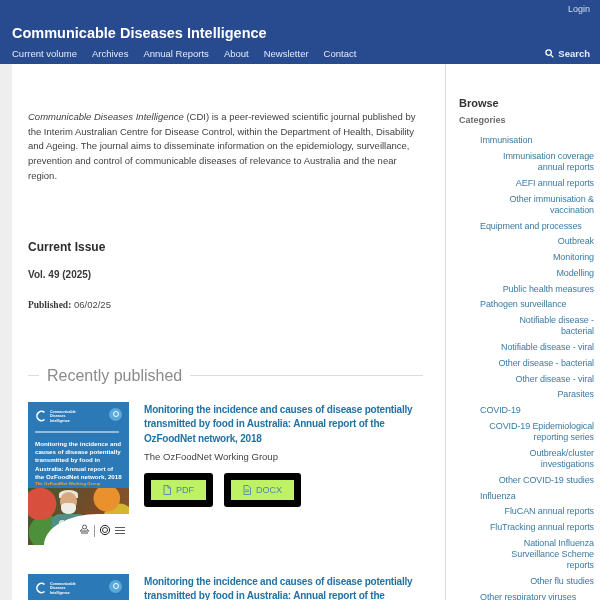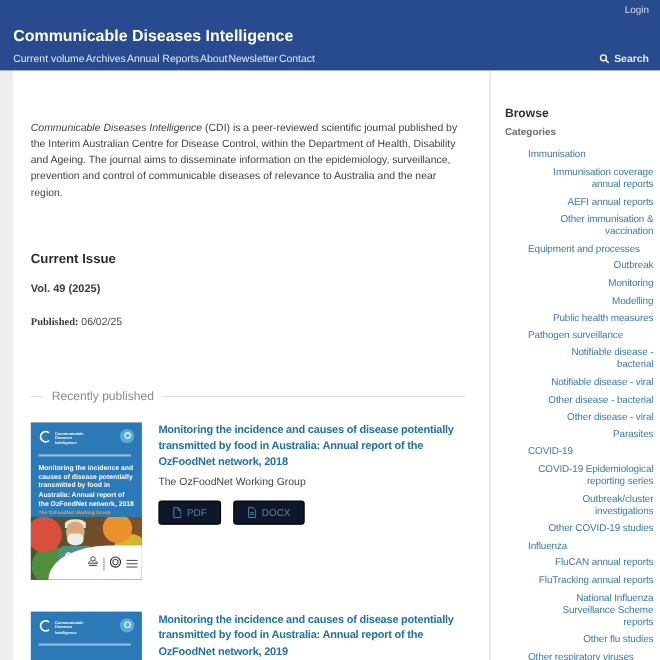--- a/index.html
+++ b/index.html
@@ -3,54 +3,54 @@
 <meta charset="utf-8">
 <style>
   * { margin:0; padding:0; box-sizing:border-box; }
   html,body { width:600px; height:600px; overflow:hidden; }
   body { background:#eeeeee; font-family:"Liberation Sans", sans-serif; color:#3f3f3f; }
 
   
   .header { position:relative; height:64px; background:#284b90; }
   .login { position:absolute; top:4px; right:10px; font-size:9px; color:#d4dff2; cursor:pointer; }
   .site-title { position:absolute; top:25px; left:12px; font-size:14.5px; font-weight:bold; color:#ffffff; }
-  .nav { position:absolute; left:12px; right:10px; bottom:5px; display:flex; align-items:center; gap:1px; }
+  .nav { position:absolute; left:12px; right:10px; bottom:5px; display:flex; align-items:center; gap:15px; }
   .nav a { font-size:9.5px; color:#e4eafa; text-decoration:none; cursor:pointer; white-space:nowrap; }
   .search { margin-left:auto; display:flex; align-items:center; gap:4px; font-weight:bold; }
   .search svg { display:block; }
 
   
   .content-row { display:flex; margin-left:12px; background:#ffffff; min-height:536px; }
   .main { flex:1; padding:33px 22px 0 16px; min-width:0; }
   .sidebar { width:155px; flex:none; border-left:1px solid #dcdcdc; padding:33px 6px 0 13px; background:#ffffff; }
 
   
   h2.sec { font-size:12px; font-weight:bold; color:#2d2d2d; }
   .about-p { margin-top:13px; font-size:9.5px; line-height:1.55; color:#424242; max-width:400px; }
   .about-p .jname { font-style:italic; }
-  .ci-head { margin-top:44px; }
+  .ci-head { margin-top:56px; }
   .vol { margin-top:15px; font-size:10px; font-weight:bold; color:#3a3a3a; cursor:pointer; }
   .published { margin-top:19px; font-size:9.5px; color:#4a4a4a; }
   .published b { color:#3a3a3a;font-family:Liberation Serif, serif; }
 
   .recent-divider { margin-top:57px; display:flex; align-items:center; }
   .recent-divider .ln { height:1px; background:#dcdcdc; }
   .recent-divider .ln.short { width:11px; }
   .recent-divider .ln.long { flex:1; }
-  .recent-divider .lbl { font-size:11px; color:#8b8b8b; padding:0 8px; }
+  .recent-divider .lbl { font-size:16px; color:#8b8b8b; padding:0 8px; }
 
   .article { display:flex; margin-top:17px; }
   .article + .article { margin-top:29px; }
   .art-body { padding-left:15px; padding-top:1px; min-width:0; }
   .art-title { font-size:10px; font-weight:bold; color:#2173a6; line-height:1.45; letter-spacing:-0.2px;
                max-width:300px; cursor:pointer; }
   .art-author { margin-top:5px; font-size:9.5px; color:#424242; }
   .art-btns { margin-top:11px; display:flex; gap:11px; }
-  .gal-btn { display:inline-flex; align-items:center; gap:5px; border:1px solid #000000; border-radius:3px;
-             background:#0f172a; color:#4e86ad; font-size:9px; padding:5px 12px; cursor:pointer;
+  .gal-btn { display:inline-flex; align-items:center; gap:5px; border:7px solid #000000; border-radius:3px;
+             background:#bef264; color:#4e86ad; font-size:9px; padding:5px 12px; cursor:pointer;
              font-family:"Liberation Sans", sans-serif; }
   .gal-btn svg { display:block; }
 
   
   .cover { position:relative; width:101px; height:143px; background:#2b79b7; overflow:hidden; flex:none; cursor:pointer; }
   .cover-logo { position:absolute; top:6px; left:7px; display:flex; align-items:center; gap:3px; }
   .cover-logo-text { font-size:3.6px; line-height:1.2; color:#fff; font-weight:bold; }
   .cover-badge { position:absolute; top:6px; right:7px; width:13px; height:13px; border-radius:50%;
                  background:#5aa9db; display:flex; align-items:center; justify-content:center; }
   .cover-badge i { display:block; width:6px; height:6px; border:1px solid #fff; border-radius:50%; }

